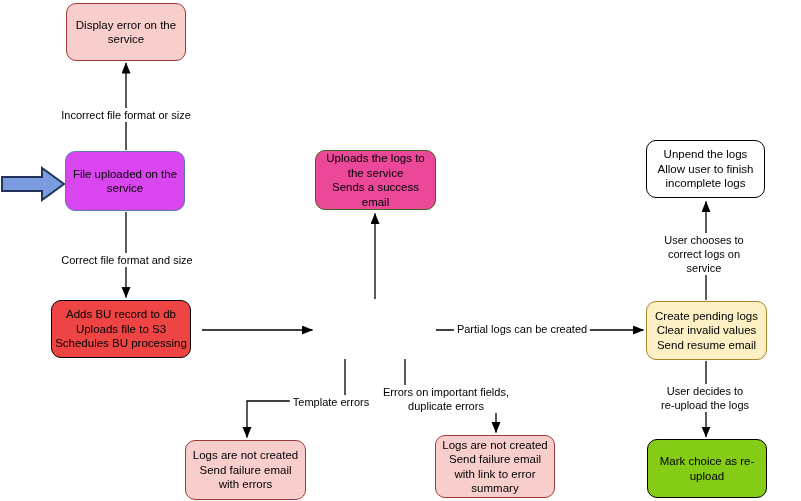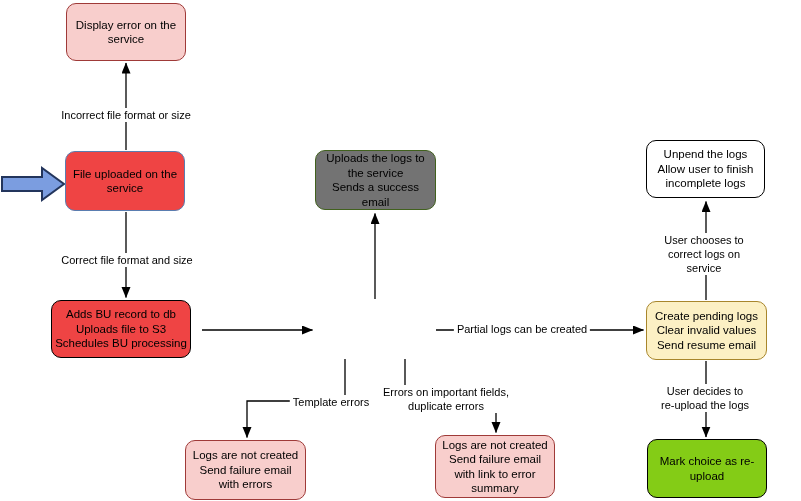--- a/index.html
+++ b/index.html
@@ -78,33 +78,33 @@
   <div class="elabel" style="left:446px; top:399px;">Errors on important fields,
 duplicate errors</div>
   <div class="elabel" style="left:704px; top:254px;">User chooses to correct logs on service</div>
   <div class="elabel" style="left:705px; top:398px;">User decides to re-upload the logs</div>
 
   <div class="node" style="left: 66px; top: 3px; width: 120px; height: 58px; background-color: rgb(248, 206, 204); border-color: rgb(159, 58, 56); text-align: center;">
     <span>Display error on the
 service</span>
   </div>
 
-  <div class="node" style="left: 65px; top: 151px; width: 120px; height: 60px; background-color: #ef4444; border-color: rgb(90, 125, 176);">
+  <div class="node" style="left: 65px; top: 151px; width: 120px; height: 60px; background-color: #d946ef; border-color: rgb(90, 125, 176);">
     <span>File uploaded on the
 service</span>
   </div>
 
   <div class="node" style="left: 51px; top: 300px; width: 140px; height: 58px; background-color: #ef4444; border-color: rgb(0, 0, 0);">
     <span>Adds BU record to db
 Uploads file to S3
 Schedules BU processing</span>
   </div>
 
 
-  <div class="node" style="left: 315px; top: 150px; width: 121px; height: 60px; background-color: #737373; border-color: rgb(65, 97, 30);">
+  <div class="node" style="left: 315px; top: 150px; width: 121px; height: 60px; background-color: #ec4899; border-color: rgb(65, 97, 30);">
     <span>Uploads the logs to
 the service
 Sends a success
 email</span>
   </div>
 
   <div class="node" style="left: 646px; top: 140px; width: 119px; height: 58px; background-color: rgb(255, 255, 255); border-color: rgb(0, 0, 0);">
     <span>Unpend the logs
 Allow user to finish
 incomplete logs</span>

